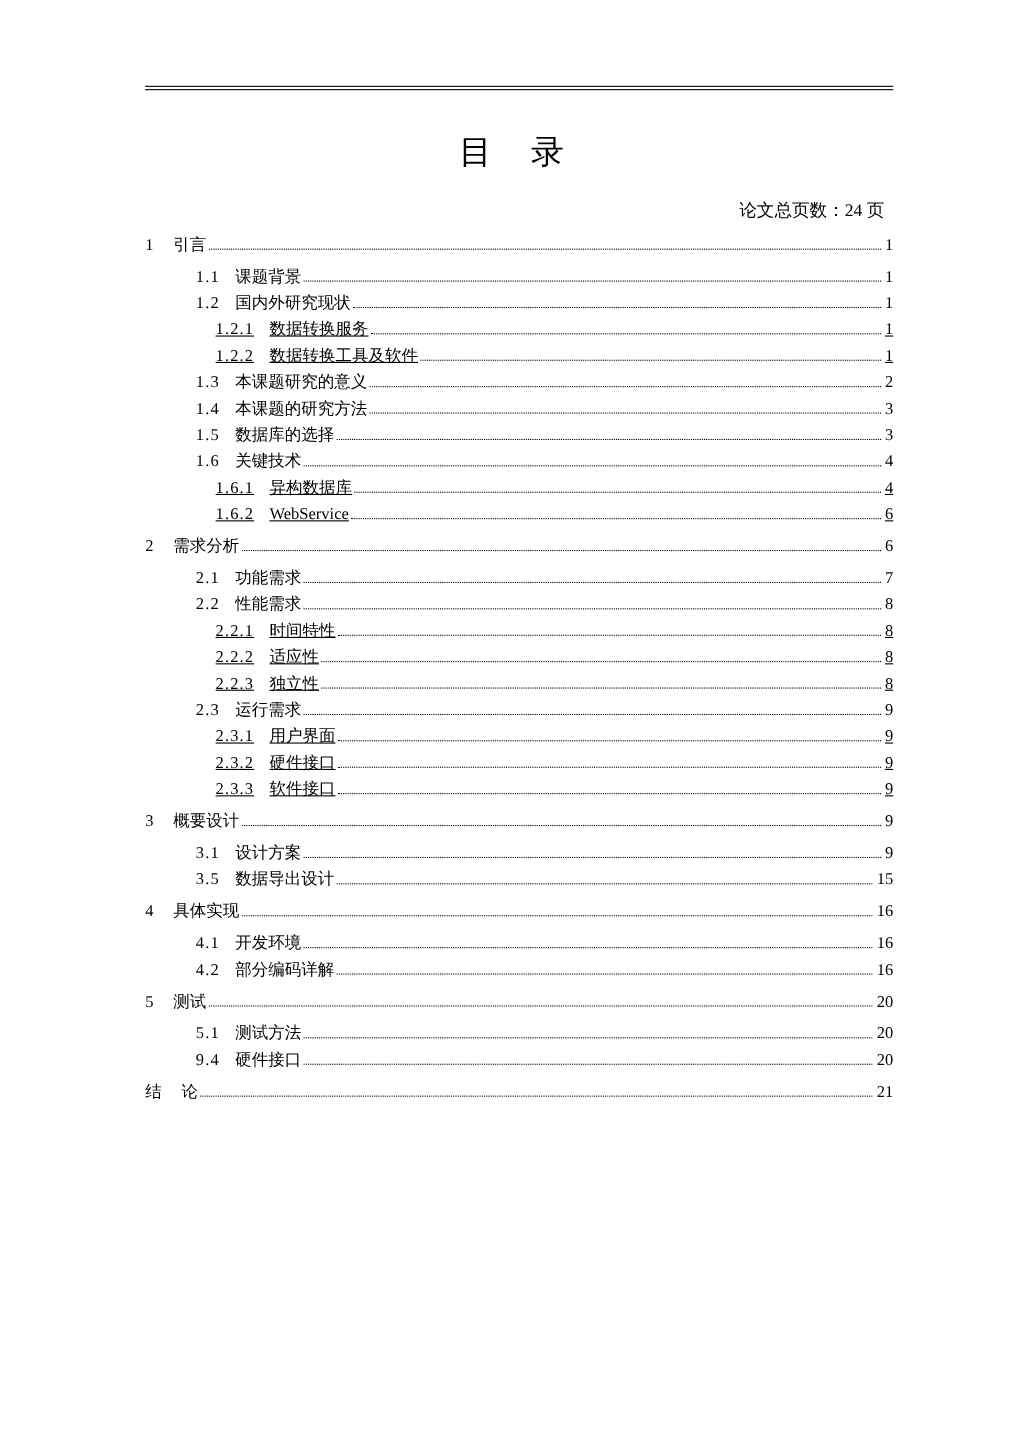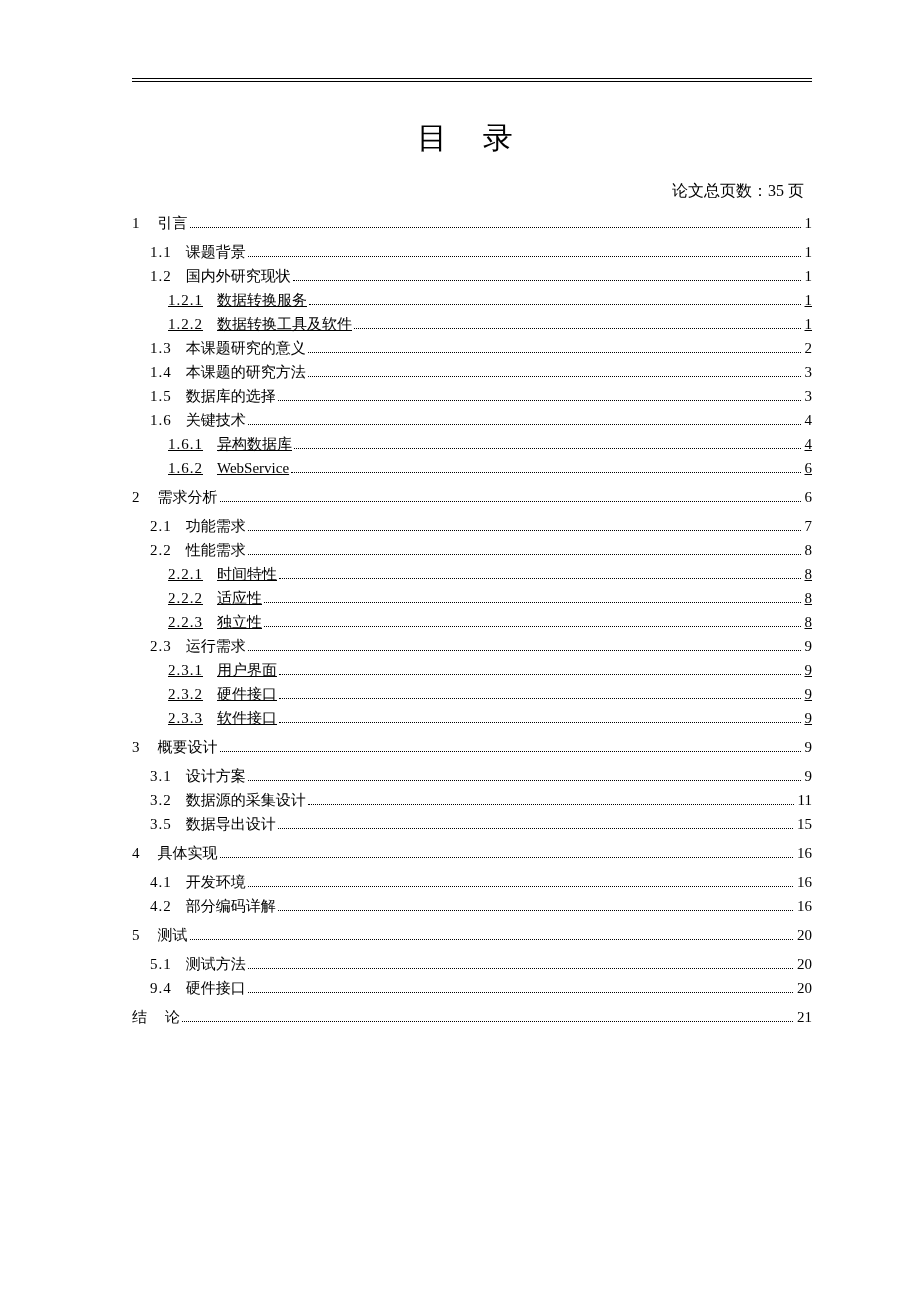--- a/index.html
+++ b/index.html
@@ -43,41 +43,41 @@
     .toc-row.l1 { padding-left: 0; margin-top: 14px; margin-bottom: 14px; }
     .toc-row.l1:first-child { margin-top: 0; }
     .toc-row.l2 { padding-left: 18px; }
     .toc-row.l3 { padding-left: 36px; text-decoration: underline; }
     .toc-row.final { padding-left: 0; margin-top: 14px; margin-bottom: 14px; }
     .num {
       display: inline-block;
       margin-right: 18px;
       font-family: "Times New Roman", "SimSun", serif;
     }
-    .l2 .num, .l3 .num { margin-right: 14px; letter-spacing: 1px; }
+    .l2 .num, .l3 .num { margin-right: 14px; letter-spacing: 1px; margin-left: 28px; }
     .label { }
     .leader {
       flex: 1 1 auto;
       border-bottom: 1.5px dotted #000;
       margin: 0 2px 3px 2px;
       min-width: 10px;
     }
     .page {
       font-family: "Times New Roman", serif;
       padding-left: 2px;
     }
   </style>
 </head>
 <body>
 
 <div class="top-rule"></div>
 
 <div class="title">目 录</div>
 
-<div class="total-pages">论文总页数：35 页</div>
+<div class="total-pages">论文总页数：24 页</div>
 
 <div class="toc" id="toc-container">
     <div class="toc-row l1">
       <span class="num">1</span>
       <span class="label">引言</span>
       <span class="leader"></span>
       <span class="page">1</span>
     </div>
     <div class="toc-row l2">
       <span class="num">1.1</span>
@@ -203,26 +203,20 @@
       <span class="num">3</span>
       <span class="label">概要设计</span>
       <span class="leader"></span>
       <span class="page">9</span>
     </div>
     <div class="toc-row l2">
       <span class="num">3.1</span>
       <span class="label">设计方案</span>
       <span class="leader"></span>
       <span class="page">9</span>
-    </div>
-    <div class="toc-row l2">
-      <span class="num">3.2</span>
-      <span class="label">数据源的采集设计</span>
-      <span class="leader"></span>
-      <span class="page">11</span>
     </div>
     <div class="toc-row l2">
       <span class="num">3.5</span>
       <span class="label">数据导出设计</span>
       <span class="leader"></span>
       <span class="page">15</span>
     </div>
     <div class="toc-row l1">
       <span class="num">4</span>
       <span class="label">具体实现</span>

